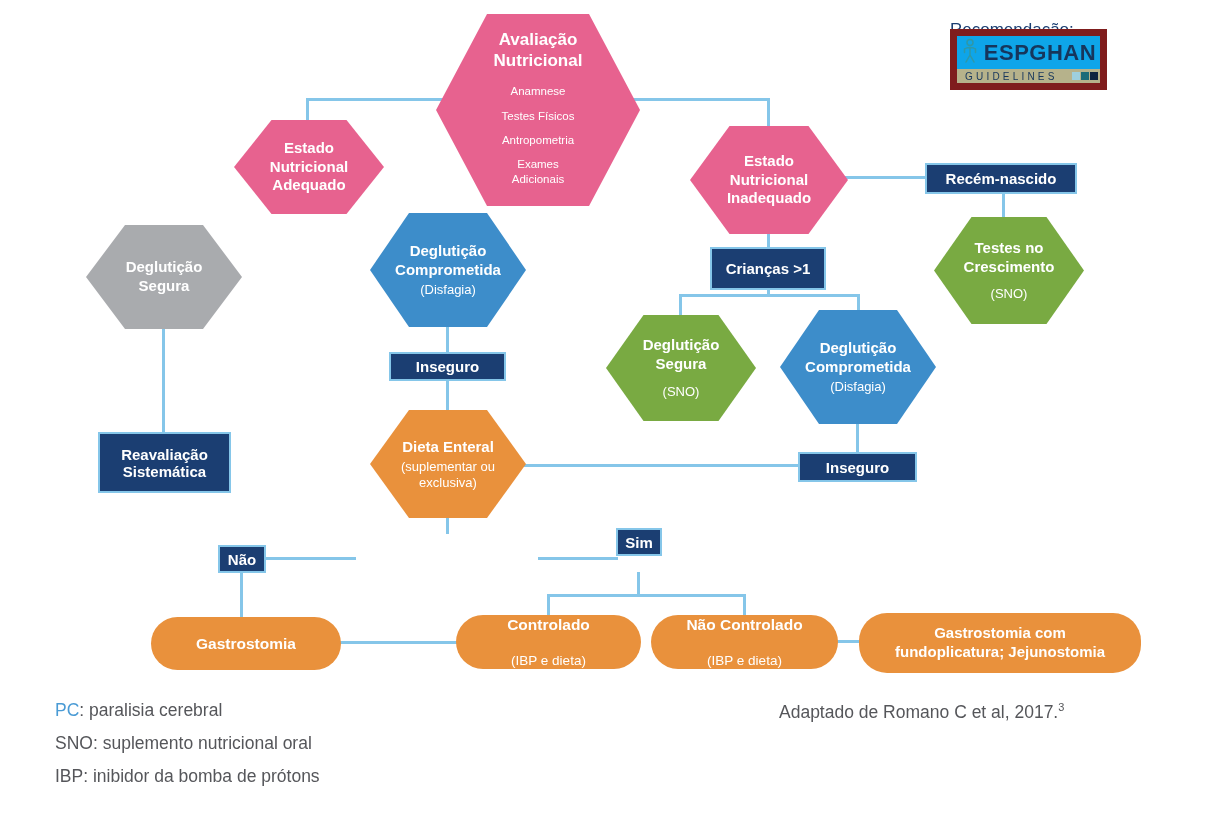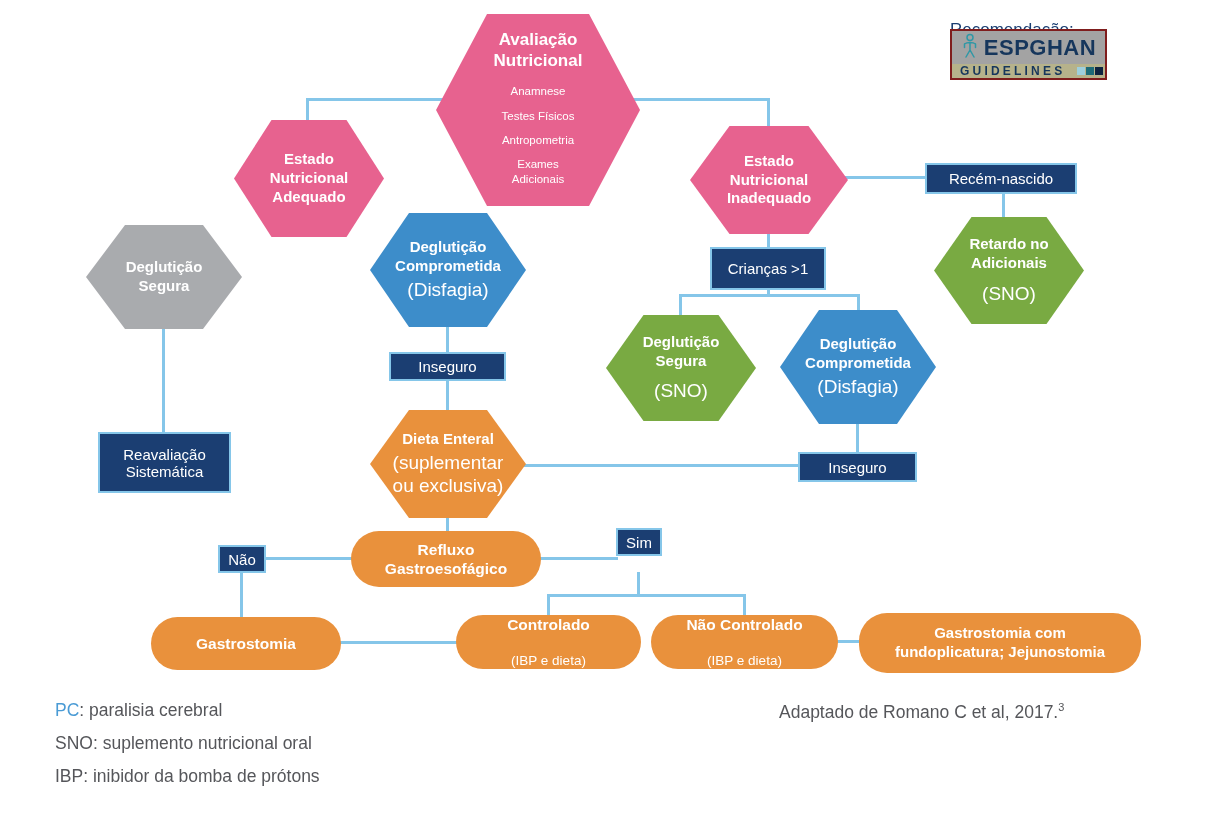--- a/index.html
+++ b/index.html
@@ -15,41 +15,41 @@
   
   .node { position:absolute; z-index:2; display:flex; flex-direction:column;
           align-items:center; justify-content:center; text-align:center; color:#fff; }
   .hex { clip-path:polygon(25% 0, 75% 0, 100% 50%, 75% 100%, 25% 100%, 0 50%); padding:4px 26px; }
   .pink   { background:var(--pink,#e7628f); }
   .bluebg { background:var(--blue,#3d8dca); }
   .graybg { background:var(--gray,#a9abae); }
   .greenbg{ background:var(--green,#79aa42); }
   .orange { background:var(--orange,#e9913c); }
   .navybox{ background:var(--navy,#1b3e72); border:2px solid var(--line,#85c6e9);
-            font-weight:400; font-size:15px; padding:0 6px; }
+            font-weight:700; font-size:15px; padding:0 6px; }
   .pill { border-radius:28px; padding:4px 26px; }
 
   .t { font-weight:700; font-size:15px; line-height:1.25; }
-  .s { font-weight:400; font-size:19px; line-height:1.2; margin-top:3px; }
+  .s { font-weight:400; font-size:13px; line-height:1.2; margin-top:3px; }
   .s.gap { margin-top:10px; }
   .big .t { font-size:17px; margin-bottom:8px; max-width:120px; }
   .item { font-size:11.5px; line-height:1.25; margin:5px 0; max-width:96px; }
   .pill .t { font-size:15.5px; }
   .pill .t.small-t { font-size:15px; }
   .pill .s { font-size:13.5px; margin-top:18px; }
 
   
   .recommendation { position:absolute; left:950px; top:20px; font-weight:400;
                     font-size:17px; color:var(--navy,#1b3e72); z-index:2; }
-  .logo { position:absolute; left:950px; top:29px; width:157px; border:2px solid #7f1d1d;
-          background:#a3a3a3; z-index:2; }
+  .logo { position:absolute; left:950px; top:29px; width:157px; border:7px solid #7f1d1d;
+          background:#0ea5e9; z-index:2; }
   .logo-main { display:flex; align-items:center; justify-content:center; gap:5px; height:33px; }
   .logo-text { font-weight:700; font-size:22px; color:#16365c; letter-spacing:0.5px; }
   .logo-bar { display:flex; align-items:center; height:14px; background:#b6b28b; padding:0 2px 0 8px; }
-  .logo-bar .gl { flex:1; font-size:12px; letter-spacing:3.2px; color:#16365c; font-weight:700; }
+  .logo-bar .gl { flex:1; font-size:10px; letter-spacing:3.2px; color:#16365c; font-weight:400; }
   .sq { width:8px; height:8px; margin-left:1px; flex:0 0 auto; }
 
   
   .legend { position:absolute; left:55px; top:700px; font-size:17.5px;
             color:var(--text,#55565a); z-index:2; }
   .legend .row { margin-bottom:13px; line-height:1.15; }
   .abbr.blue { color:#4a9bd5; }
   .credit { position:absolute; left:779px; top:701px; font-size:17.5px;
             color:var(--text,#55565a); z-index:2; }
   .credit sup { font-size:11px; }
@@ -106,34 +106,34 @@
   <div class="ln h" style="left:832px;top:640px;width:32px"></div>
 
   <div class="node hex pink big" style="left:436px;top:14px;width:204px;height:192px">
     <div class="t">Avaliação Nutricional</div>
     <div class="item">Anamnese</div>
     <div class="item">Testes Físicos</div>
     <div class="item">Antropometria</div>
     <div class="item">Exames Adicionais</div>
   </div>
 
-  <div class="node hex pink" style="left:234px;top:120px;width:150px;height:117px">
+  <div class="node hex pink" style="left:234px;top:120px;width:150px;height:94px">
     <div class="t">Estado Nutricional Adequado</div>
   </div>
 
   <div class="node hex pink" style="left:690px;top:126px;width:158px;height:108px">
     <div class="t">Estado Nutricional Inadequado</div>
   </div>
 
   <div class="node navybox" style="left:925px;top:163px;width:152px;height:31px">
     <span>Recém-nascido</span>
   </div>
 
   <div class="node hex greenbg" style="left:934px;top:217px;width:150px;height:107px">
-    <div class="t">Retardo no Adicionais</div>
+    <div class="t">Testes no Crescimento</div>
     <div class="s gap">(SNO)</div>
   </div>
 
   <div class="node hex graybg" style="left:86px;top:225px;width:156px;height:104px">
     <div class="t">Deglutição Segura</div>
   </div>
 
   <div class="node hex bluebg" style="left:370px;top:213px;width:156px;height:114px">
     <div class="t">Deglutição Comprometida</div>
     <div class="s">(Disfagia)</div>
@@ -163,23 +163,20 @@
 
   <div class="node hex orange" style="left:370px;top:410px;width:156px;height:108px">
     <div class="t">Dieta Enteral</div>
     <div class="s">(suplementar ou exclusiva)</div>
   </div>
 
   <div class="node navybox" style="left:798px;top:452px;width:119px;height:30px">
     <span>Inseguro</span>
   </div>
 
-  <div class="node pill orange" style="left:351px;top:531px;width:190px;height:56px">
-    <div class="t" style="max-width:134px">Refluxo Gastroesofágico</div>
-  </div>
 
   <div class="node navybox" style="left:218px;top:545px;width:48px;height:28px">
     <span>Não</span>
   </div>
 
   <div class="node navybox" style="left:616px;top:528px;width:46px;height:28px">
     <span>Sim</span>
   </div>
 
   <div class="node pill orange" style="left:151px;top:617px;width:190px;height:53px">

